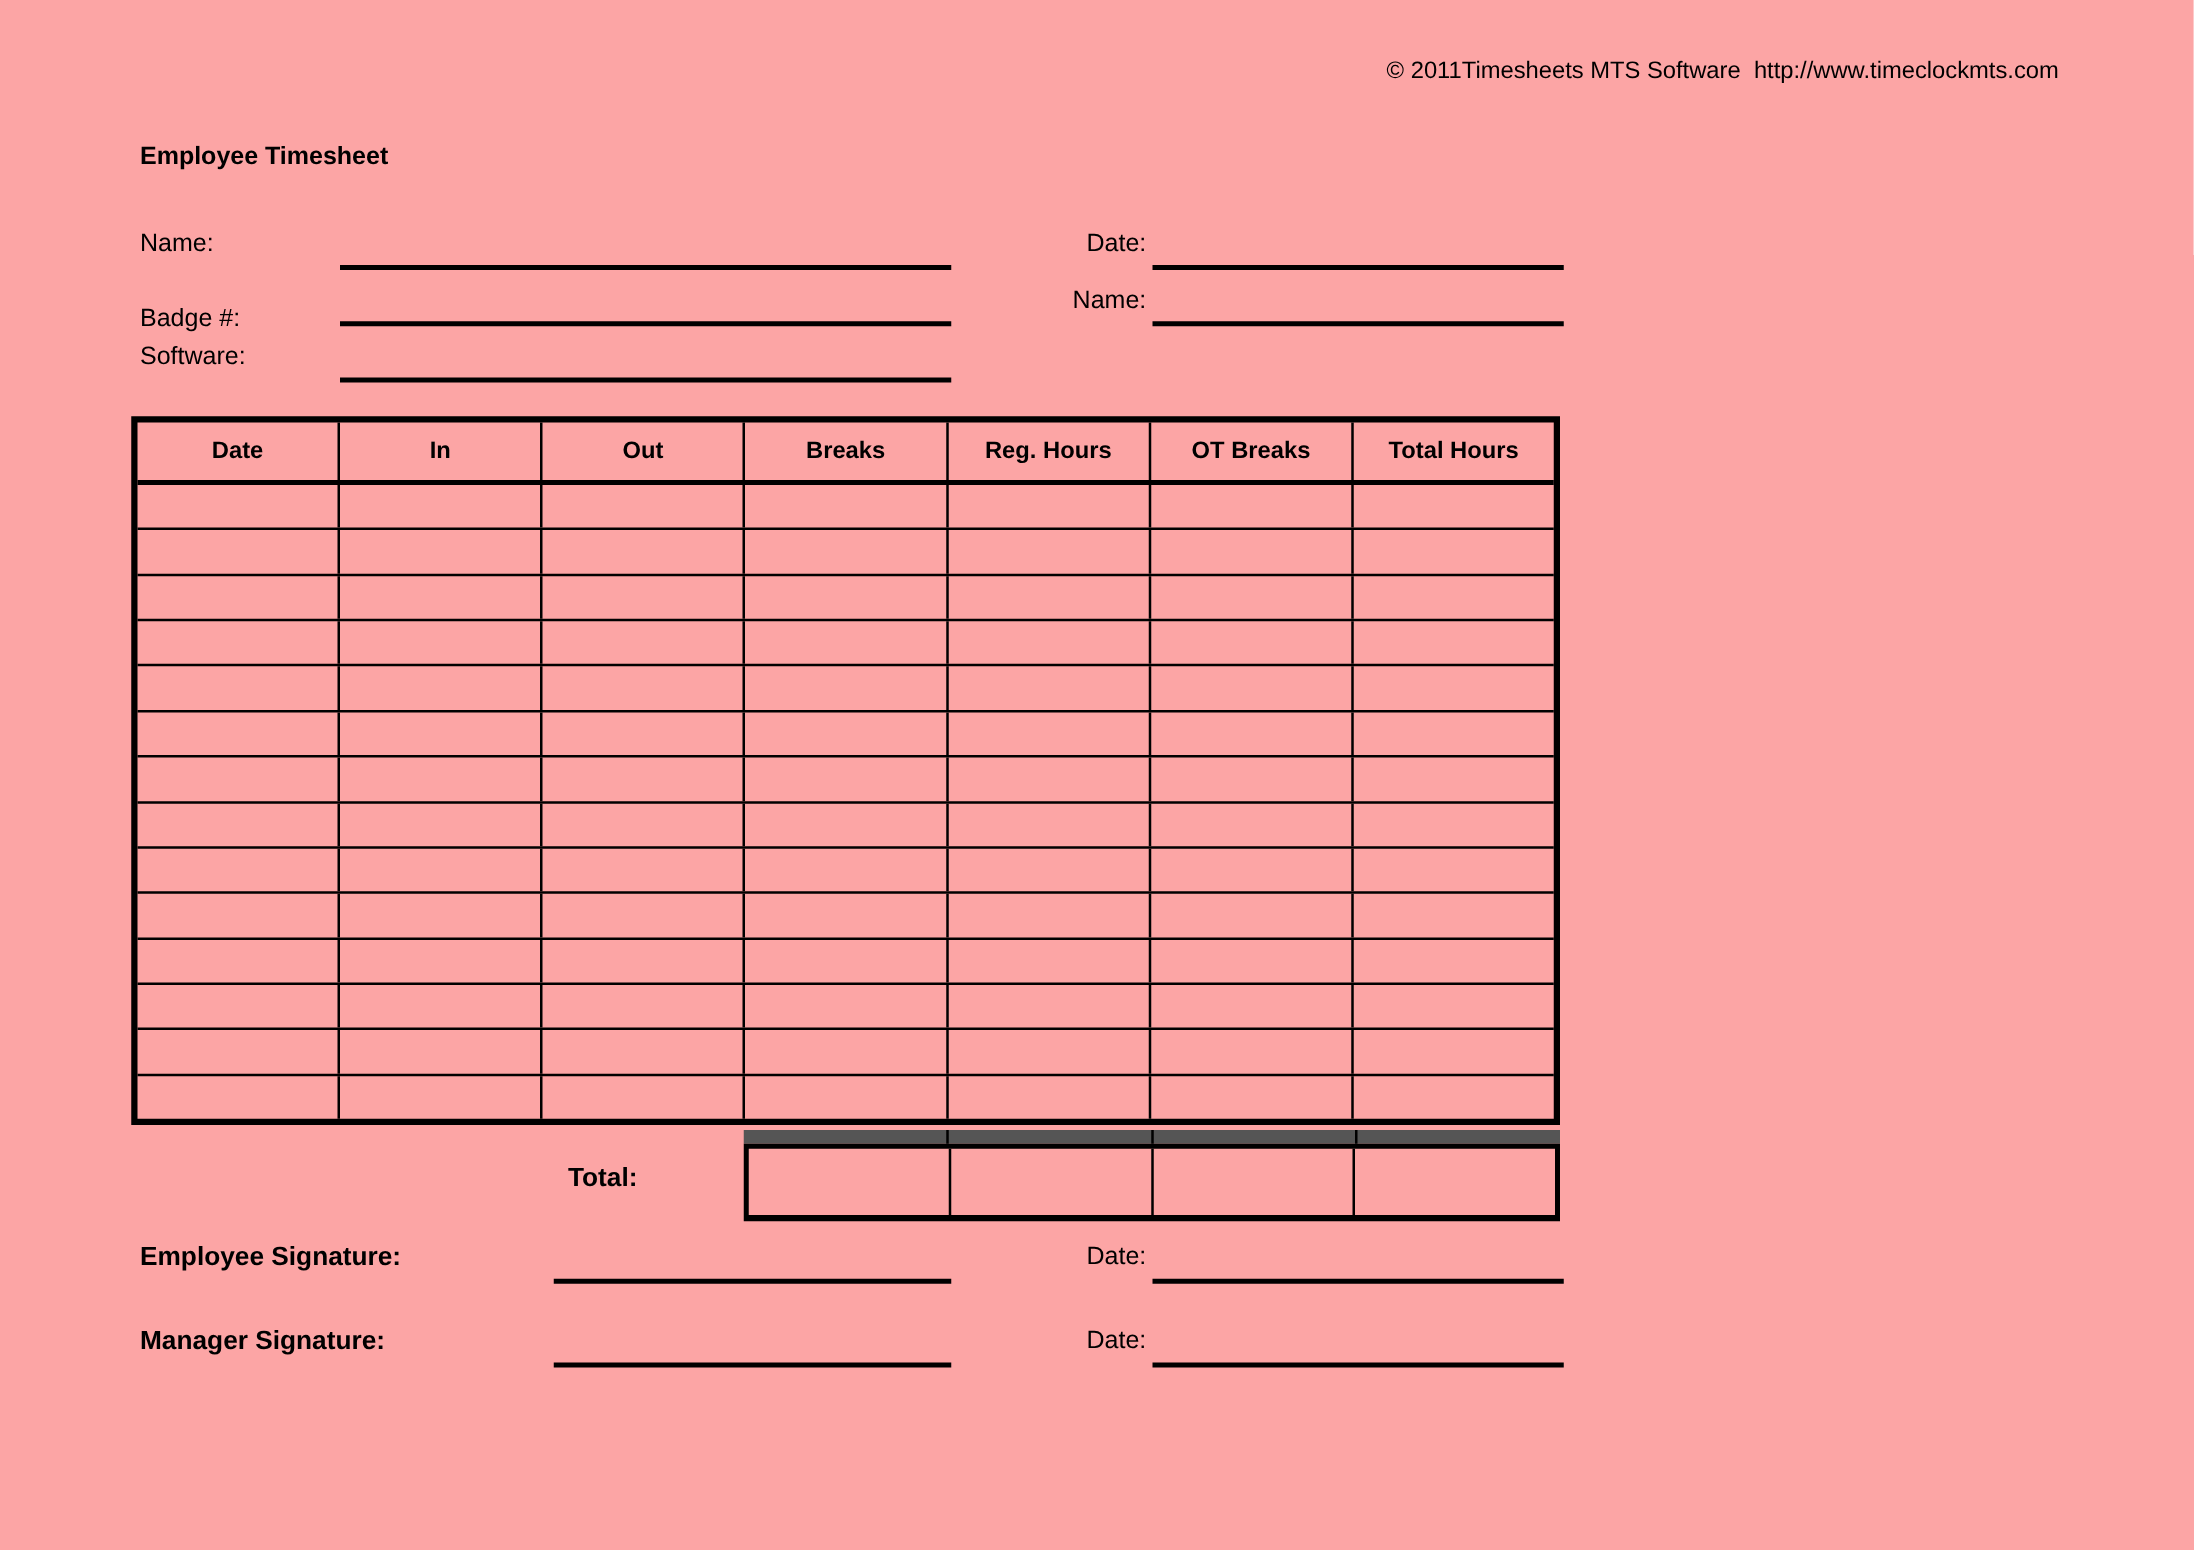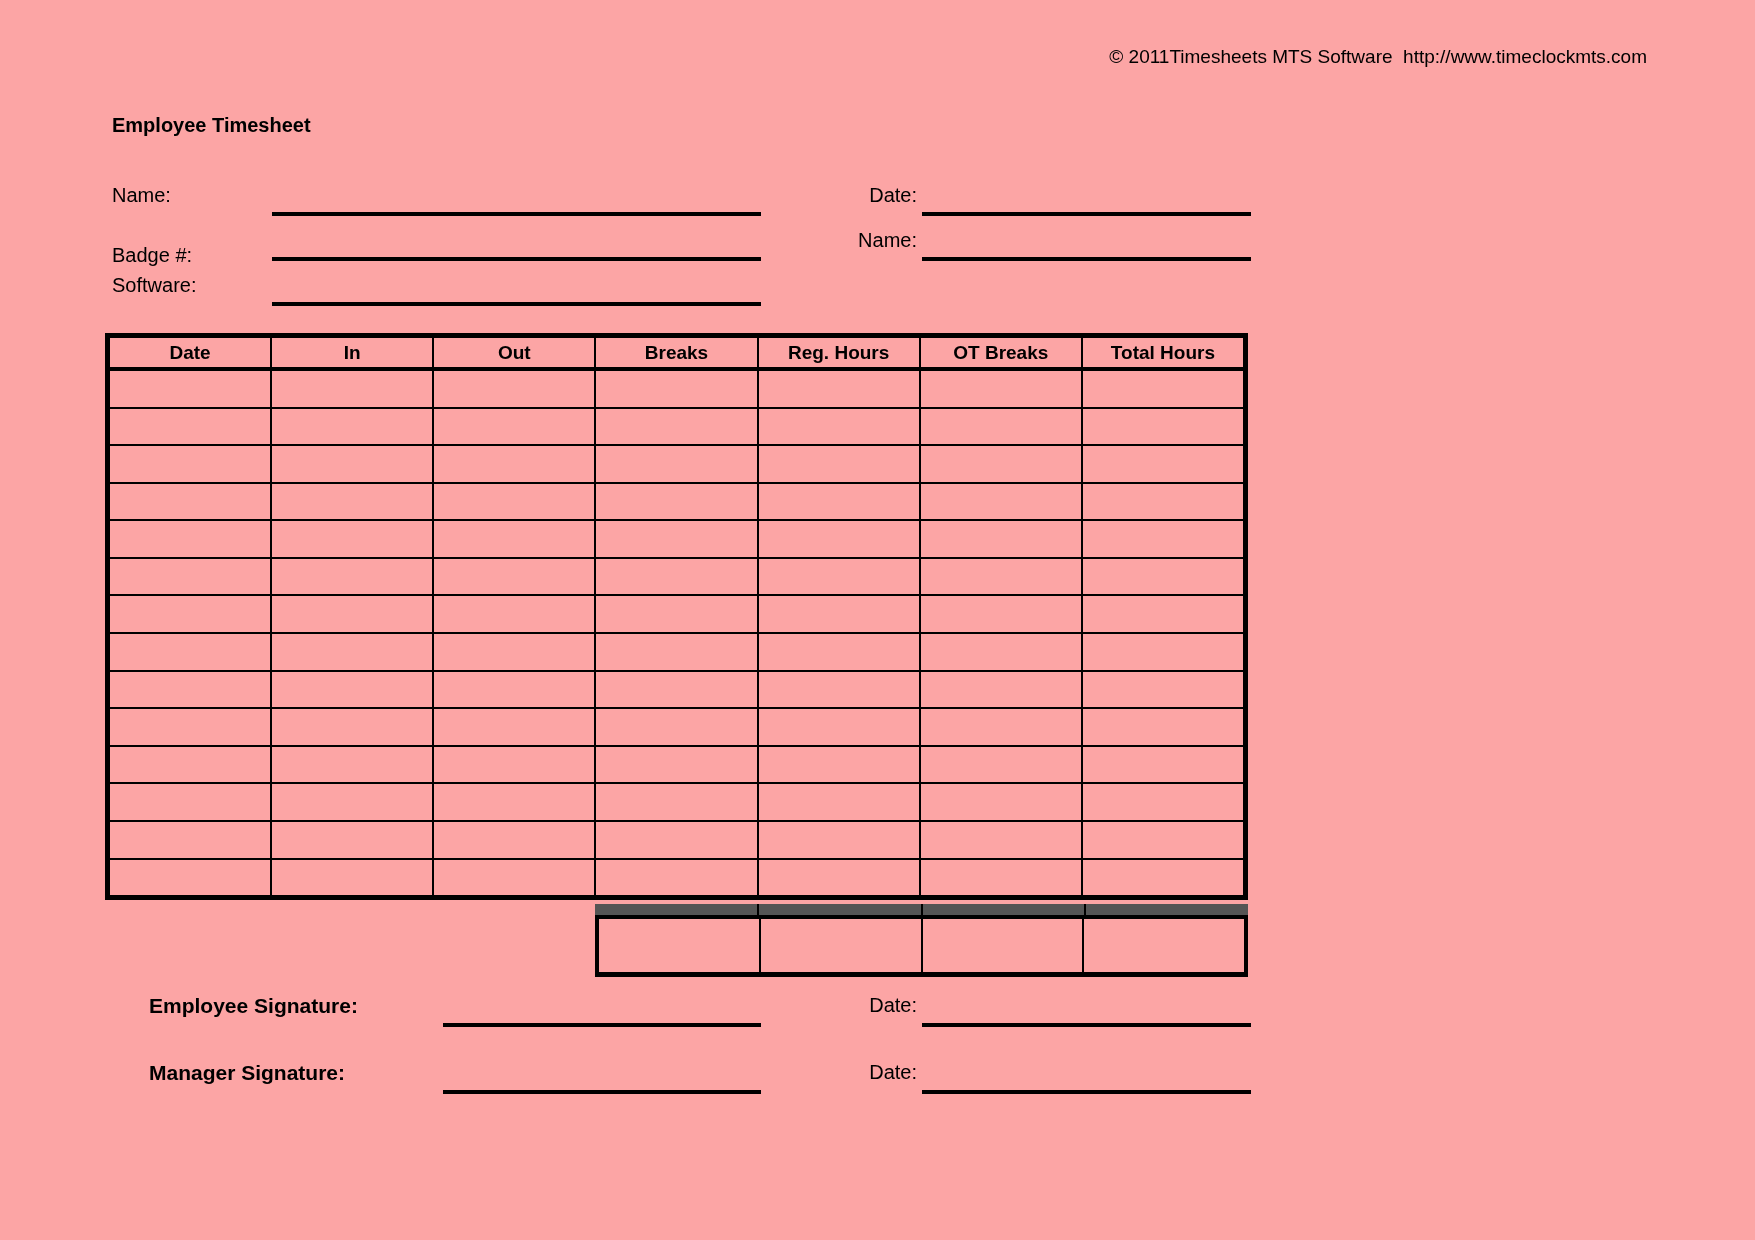--- a/index.html
+++ b/index.html
@@ -57,21 +57,21 @@
     top: 333px;
     width: 1143px;
     height: 567px;
     border: 5px solid #000000;
     box-sizing: border-box;
     display: flex;
     flex-direction: column;
   }
   .sheet-header-row {
     display: flex;
-    height: 33px;
+    height: 50px;
     border-bottom: 4px solid #000000;
     box-sizing: border-box;
   }
   .sheet-header-row .th {
     flex: 1;
     display: flex;
     align-items: center;
     justify-content: center;
     font-size: 19px;
     font-weight: bold;
@@ -136,21 +136,20 @@
     border-right: 2px solid #000000;
     box-sizing: border-box;
   }
   .total-box .td:last-child { border-right: none; }
 
   .sig-label {
     position: absolute;
     left: 112px;
     font-size: 21px;
     font-weight: bold;
-    margin-left: 37px;
   }
 </style>
 </head>
 <body>
 
 <div class="page" style="background: #fca5a5; color: rgb(0, 0, 0);">
 
   <div class="copyright">© 2011Timesheets MTS Software  http://www.timeclockmts.com</div>
 
   <div class="doc-title">Employee Timesheet</div>
@@ -308,20 +307,21 @@
         <div class="td"></div>
       </div>
     </div>
 
   <div class="total-band" style="background: rgb(85, 85, 85);">
     <div class="seg"></div>
     <div class="seg"></div>
     <div class="seg"></div>
     <div class="seg"></div>
   </div>
+  <div class="total-label">Total:</div>
   <div class="total-box" id="total-box">
       <div class="td"></div>
       <div class="td"></div>
       <div class="td"></div>
       <div class="td"></div>
     </div>
 
   <div class="sig-label" style="top:994px;">Employee Signature:</div>
   <div class="fill-line sig-line" style="top:1023px;"></div>
   <div class="field-label right" style="top:994px;">Date:</div>

